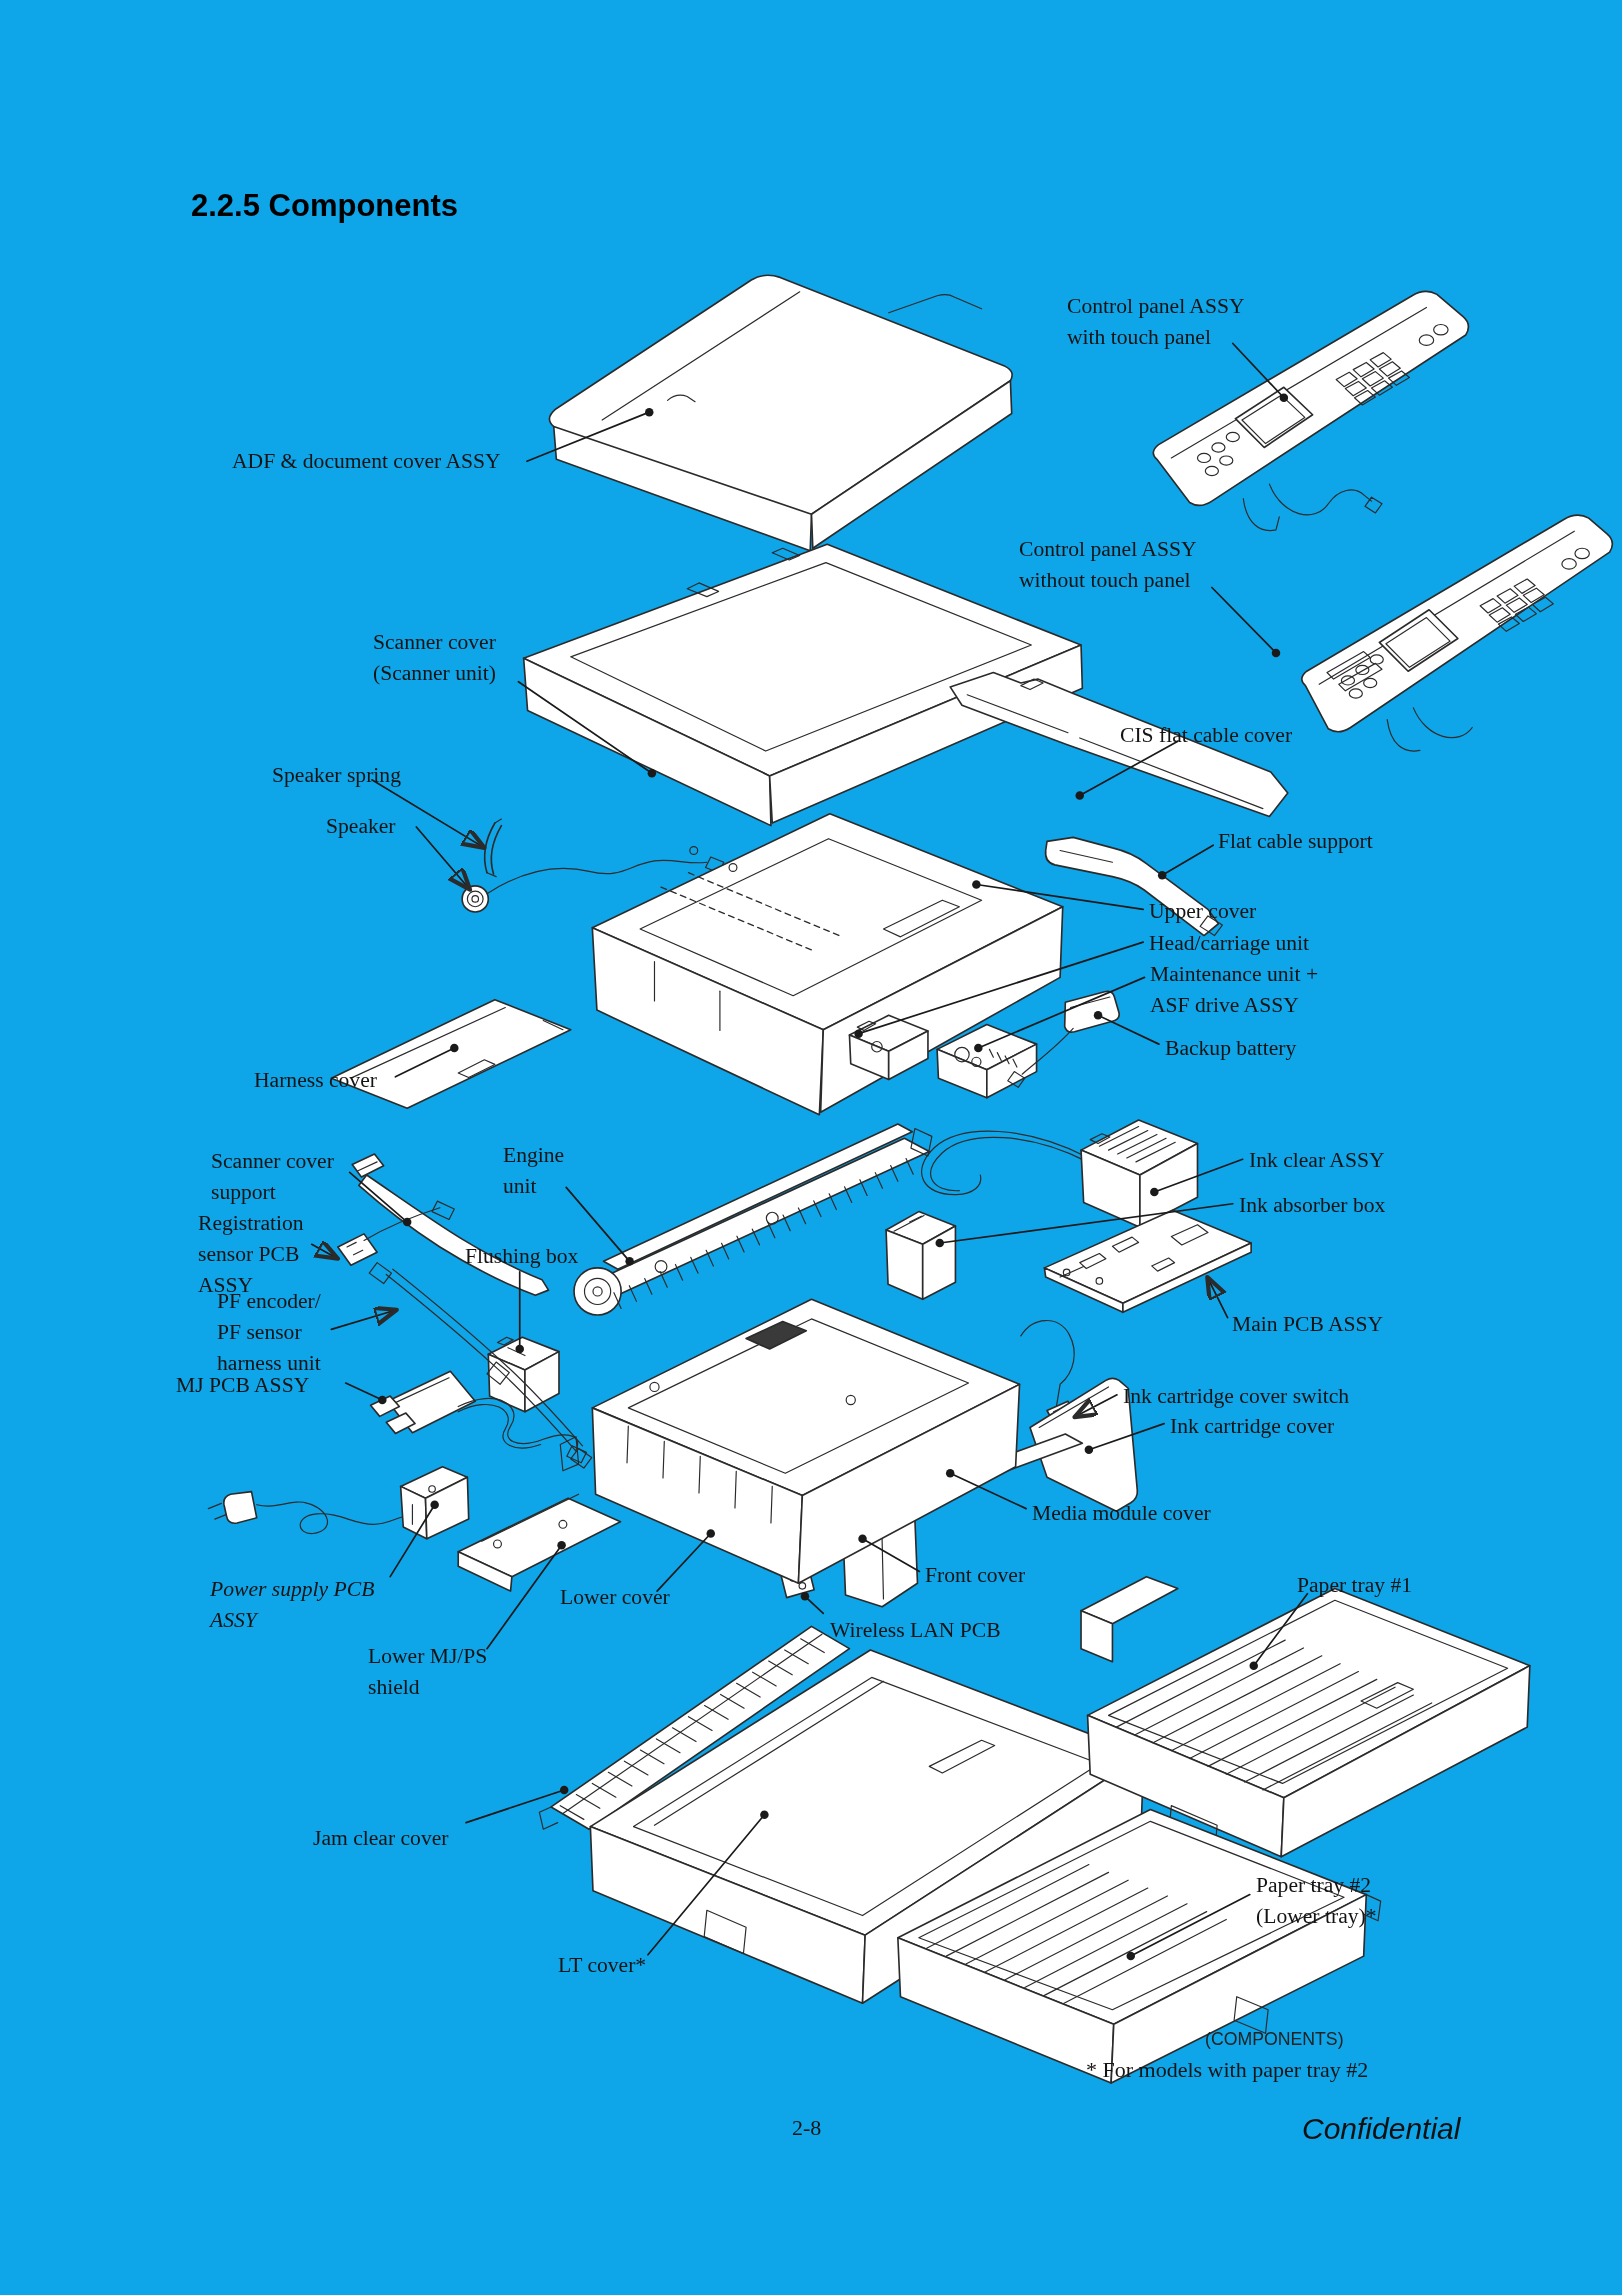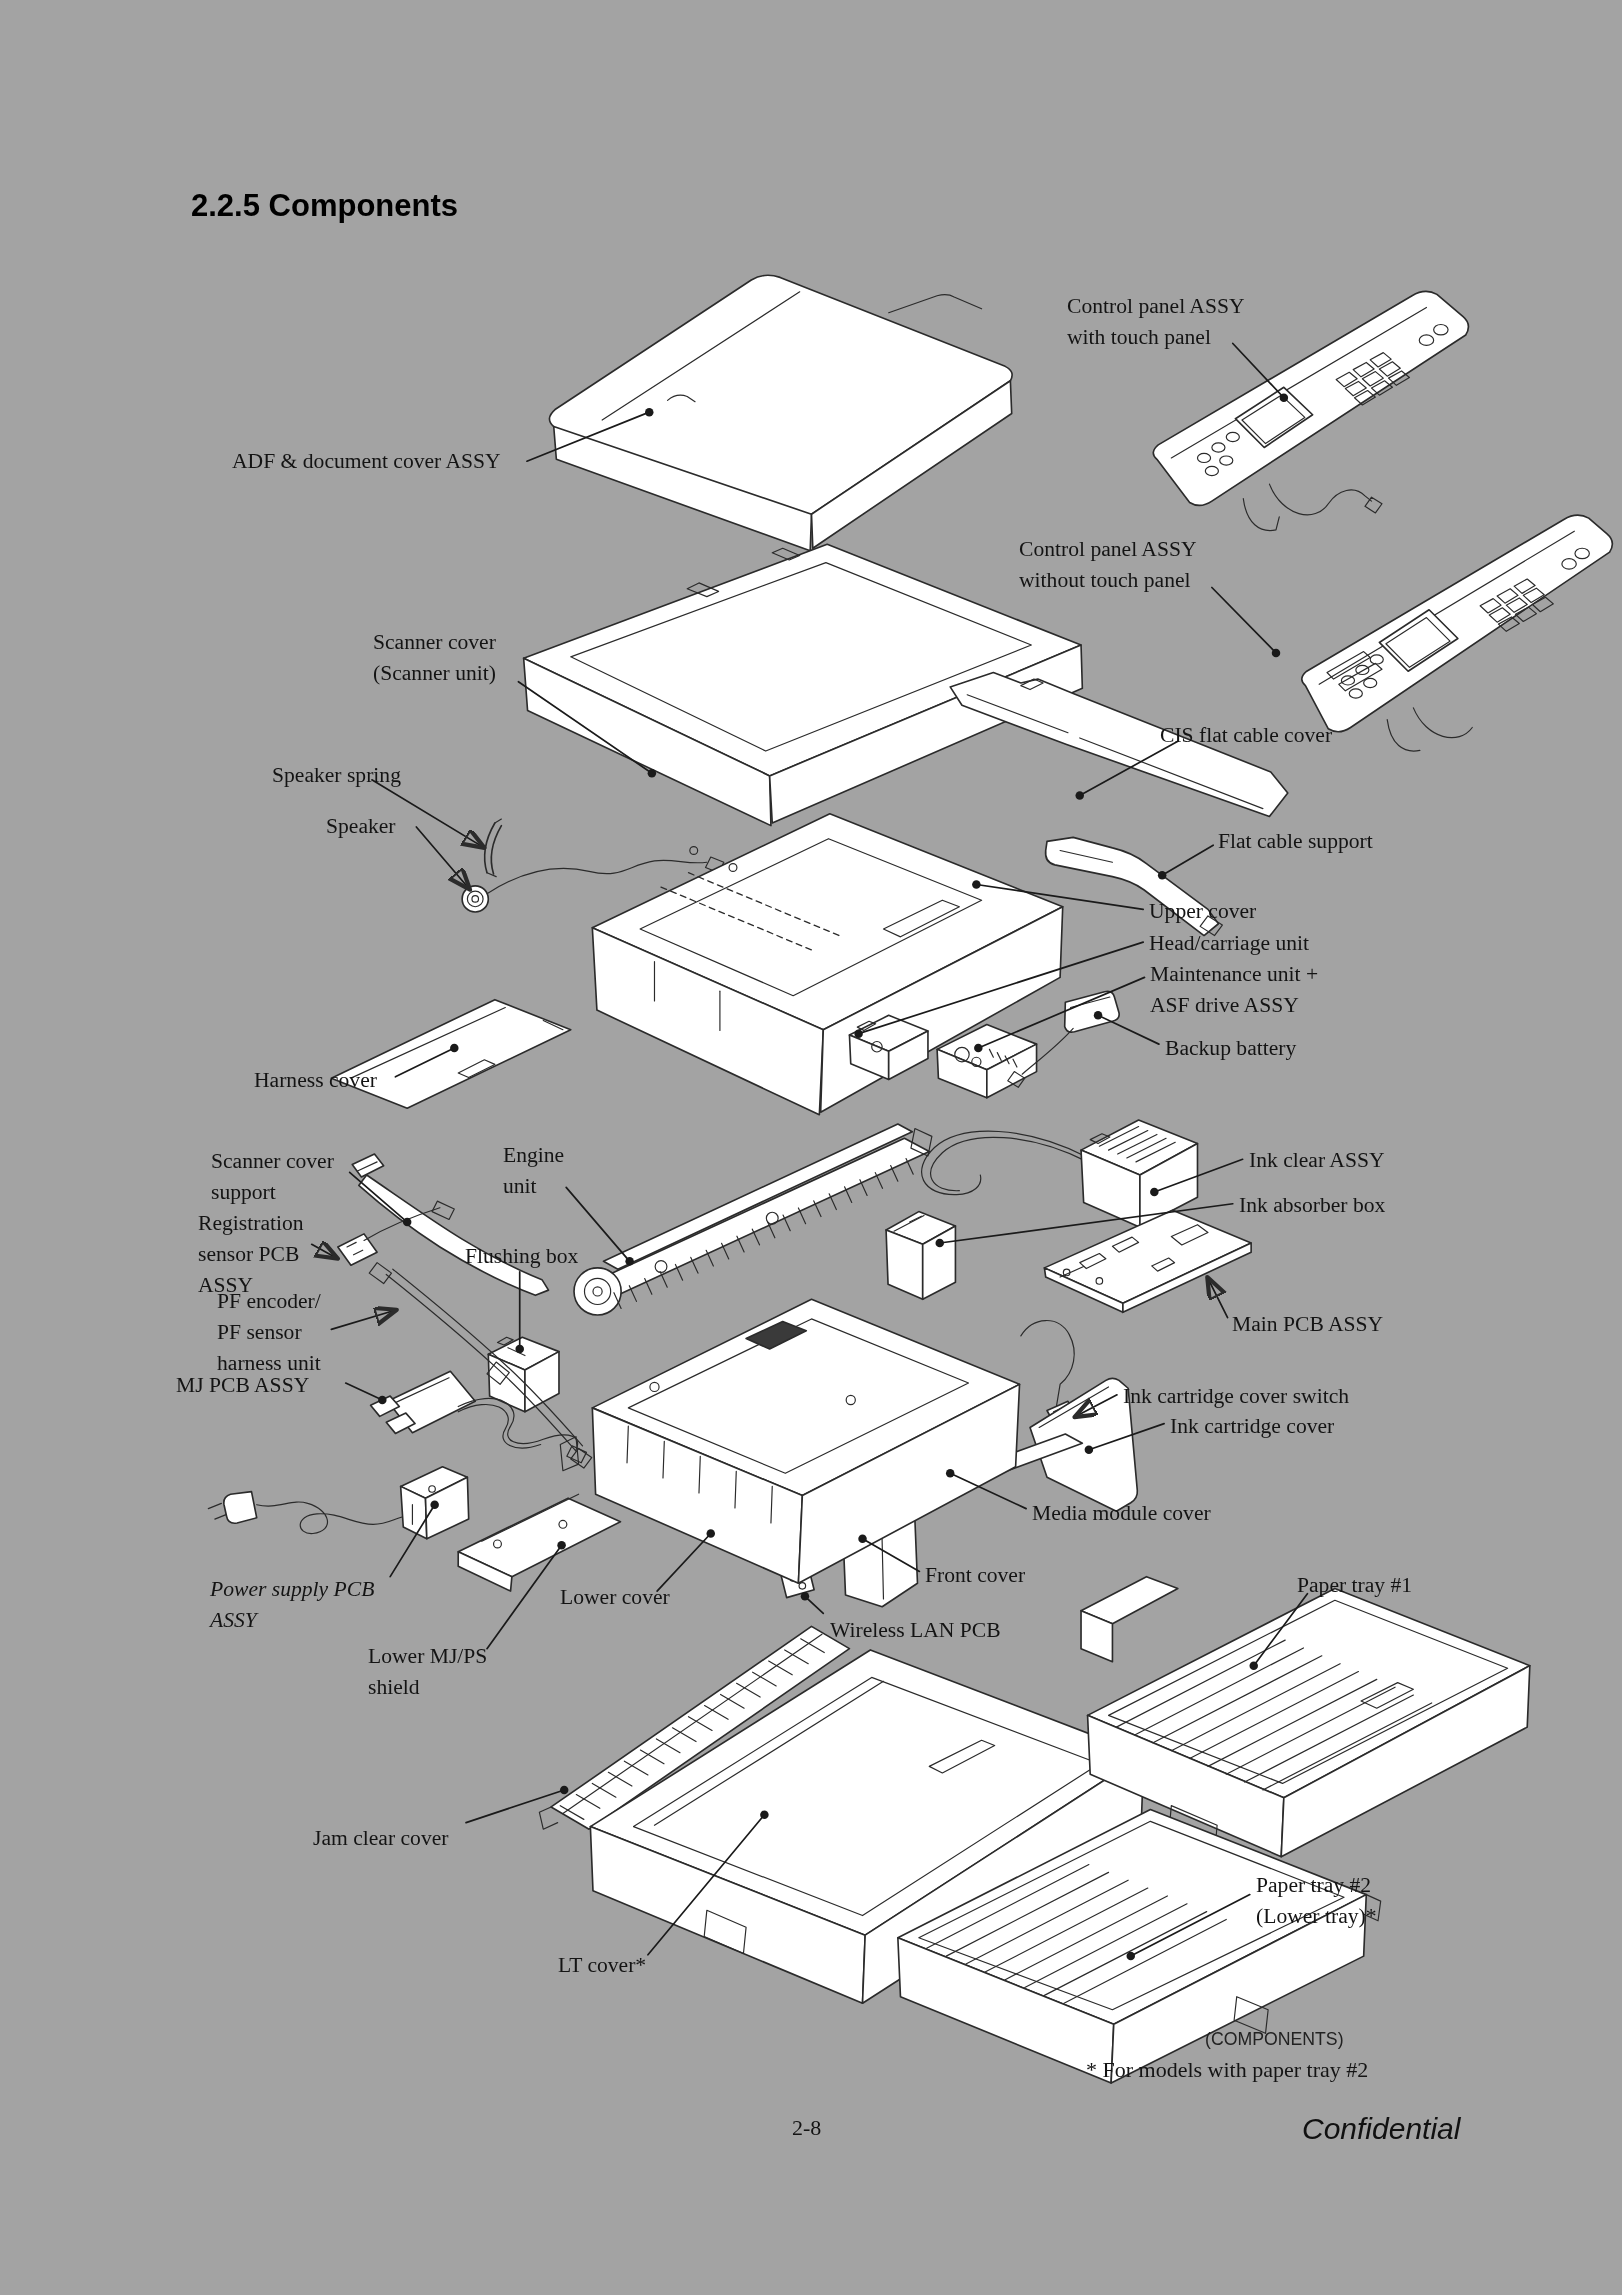--- a/index.html
+++ b/index.html
@@ -1,16 +1,16 @@
 <!DOCTYPE html>
 <html style="font-size:10.5px"><head>
 <meta charset="utf-8">
 <style>
   html,body{margin:0;padding:0;background:#ffffff;}
-  #page{position:relative;width:1623px;height:2295px;background:#a3a3a3;overflow:hidden;
+  #page{position:relative;width:1623px;height:2295px;background:#0ea5e9;overflow:hidden;
         font-family:"Liberation Serif", serif;color:#141414;}
   #art{position:absolute;left:0;top:0;width:1623px;height:2295px;}
   #art path,#art line,#art circle,#art ellipse,#art polyline{stroke:#2b2b2b;stroke-width:2.5;fill:none;stroke-linejoin:round;stroke-linecap:round;}
   #art .f{fill:#ffffff;}
   #art .dk{fill:#3a3a3a;stroke:#2b2b2b;}
   #art .thin{stroke-width:1.8;}
   #art .dash{stroke-dasharray:9 7;stroke-width:2;}
   #leaders line{stroke:#1a1a1a;stroke-width:2.6;}
   #leaders circle{fill:#1a1a1a;stroke:none;}
   .label{position:absolute;font-size:21.6px;line-height:31px;white-space:pre-line;color:#141414;}
@@ -431,21 +431,21 @@
   </svg>
 
   <div id="labels">
       <div class="label" style="left: 1067px; top: 291px;">Control panel ASSY
 with touch panel</div>
       <div class="label" style="left: 232px; top: 446px;">ADF &amp; document cover ASSY</div>
       <div class="label" style="left: 373px; top: 627px;">Scanner cover
 (Scanner unit)</div>
       <div class="label" style="left: 1019px; top: 534px;">Control panel ASSY
 without touch panel</div>
-      <div class="label" style="left: 1160px; top: 720px;">CIS flat cable cover</div>
+      <div class="label" style="left: 1120px; top: 720px;">CIS flat cable cover</div>
       <div class="label" style="left: 1218px; top: 826px;">Flat cable support</div>
       <div class="label" style="left: 272px; top: 760px;">Speaker spring</div>
       <div class="label" style="left: 326px; top: 811px;">Speaker</div>
       <div class="label" style="left: 1149px; top: 896px;">Upper cover</div>
       <div class="label" style="left: 1149px; top: 928px;">Head/carriage unit</div>
       <div class="label" style="left: 1150px; top: 959px;">Maintenance unit +
 ASF drive ASSY</div>
       <div class="label" style="left: 1165px; top: 1033px;">Backup battery</div>
       <div class="label" style="left: 254px; top: 1065px;">Harness cover</div>
       <div class="label" style="left: 211px; top: 1146px;">Scanner cover

